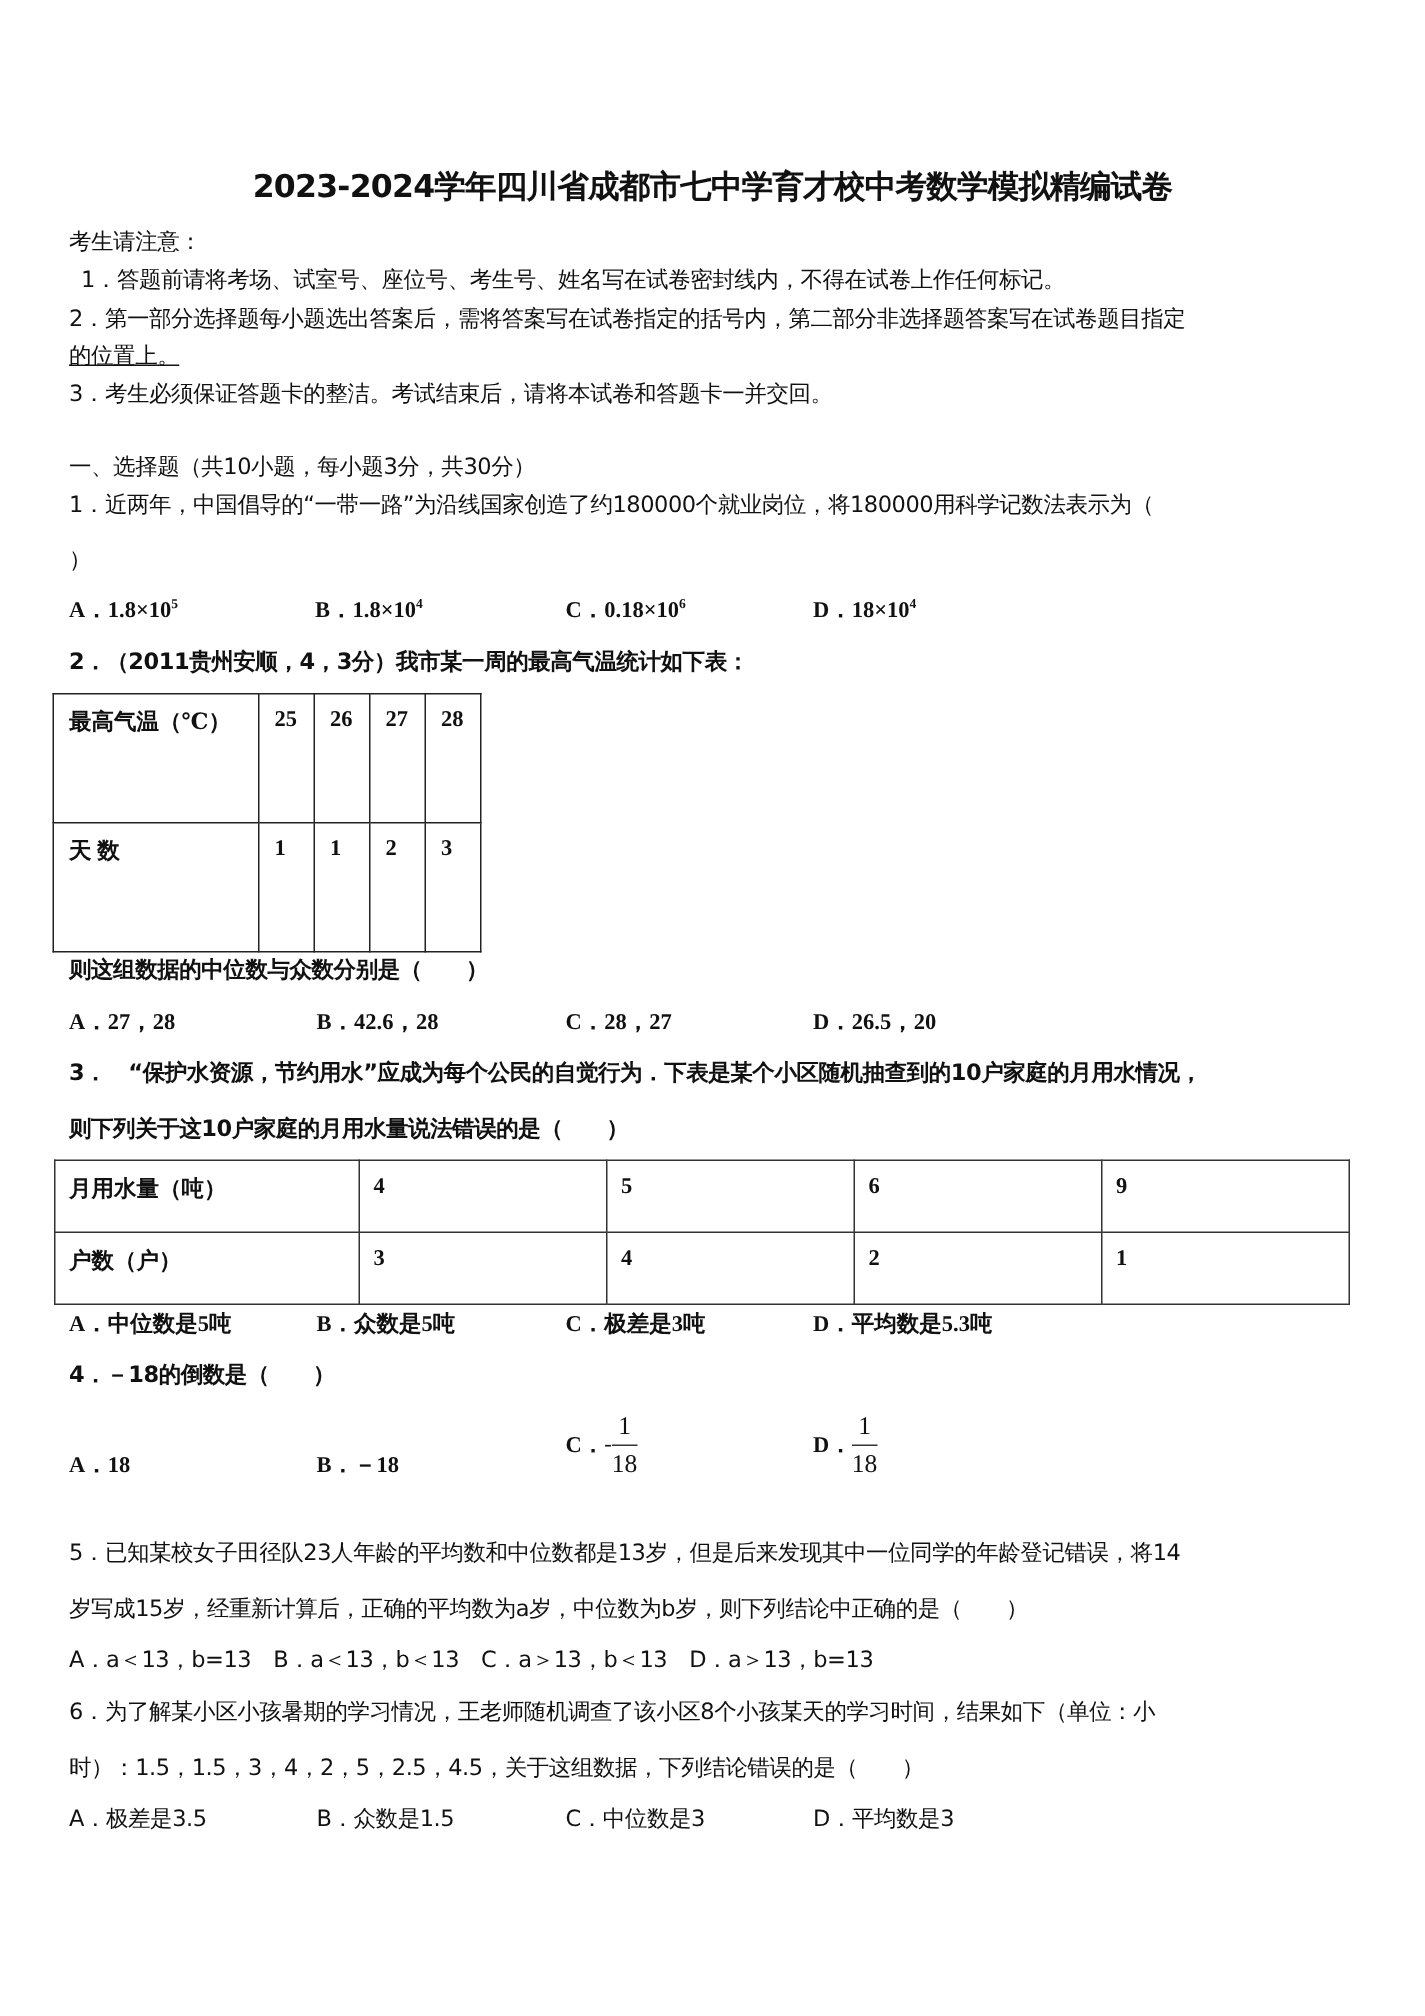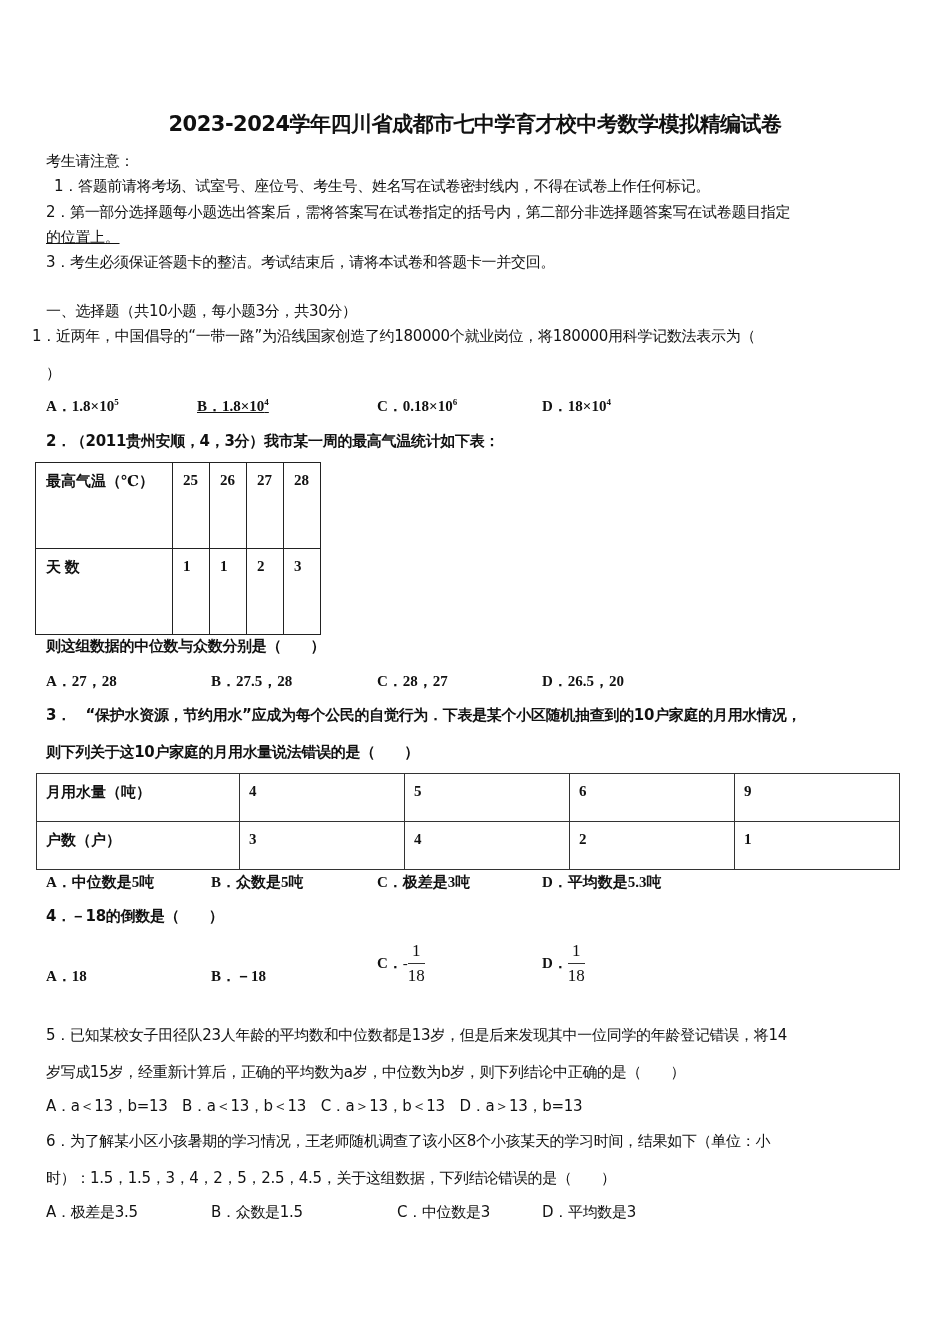--- a/index.html
+++ b/index.html
@@ -92,26 +92,26 @@
 <div class="abs title">2023-2024学年四川省成都市七中学育才校中考数学模拟精编试卷</div>
 
 <div class="abs line" style="left:46px;top:152px;text-align:center;">考生请注意：</div>
 <div class="abs line" style="left:54px;top:177px;">1．答题前请将考场、试室号、座位号、考生号、姓名写在试卷密封线内，不得在试卷上作任何标记。</div>
 <div class="abs line" style="left:46px;top:203px;">2．第一部分选择题每小题选出答案后，需将答案写在试卷指定的括号内，第二部分非选择题答案写在试卷题目指定</div>
 <div class="abs line underline" style="left:46px;top:228px;">的位置上。</div>
 <div class="abs line" style="left:46px;top:253px;">3．考生必须保证答题卡的整洁。考试结束后，请将本试卷和答题卡一并交回。</div>
 
 <div class="abs line" style="left:46px;top:302px;">一、选择题（共10小题，每小题3分，共30分）</div>
 
-<div class="abs line" style="left:32px;top:327px;text-align:center;">1．近两年，中国倡导的“一带一路”为沿线国家创造了约180000个就业岗位，将180000用科学记数法表示为（</div>
+<div class="abs line" style="left:46px;top:327px;text-align:center;">1．近两年，中国倡导的“一带一路”为沿线国家创造了约180000个就业岗位，将180000用科学记数法表示为（</div>
 <div class="abs line" style="left:46px;top:364px;">）</div>
 <div class="opt serifbold" style="left:46px;top:397px;">
   <span>A．</span><span>1.8×10</span><sup>5</sup>
 </div>
-<div class="opt serifbold" style="left:197px;top:397px;text-decoration:underline;">
+<div class="opt serifbold" style="left:210px;top:397px;">
   <span>B．</span><span>1.8×10</span><sup>4</sup>
 </div>
 <div class="opt serifbold" style="left:377px;top:397px;">
   <span>C．</span><span>0.18×10</span><sup>6</sup>
 </div>
 <div class="opt serifbold" style="left:542px;top:397px;">
   <span>D．</span><span>18×10</span><sup>4</sup>
 </div>
 
 <div class="abs line bold" style="left:46px;top:432px;">2．（2011贵州安顺，4，3分）我市某一周的最高气温统计如下表：</div>
@@ -128,21 +128,21 @@
     <td class="h">天 数</td>
     <td class="c">1</td>
     <td class="c">1</td>
     <td class="c">2</td>
     <td class="c">3</td>
   </tr>
 </tbody>
   </table>
 <div class="abs line bold" style="left:46px;top:637px;">则这组数据的中位数与众数分别是（　　）</div>
 <div class="opt serifbold" style="left:46px;top:672px;"><span>A．</span><span>27，28</span></div>
-<div class="opt serifbold" style="left:211px;top:672px;"><span>B．</span><span>27.5，28</span></div>
+<div class="opt serifbold" style="left:211px;top:672px;"><span>B．</span><span>42.6，28</span></div>
 <div class="opt serifbold" style="left:377px;top:672px;"><span>C．</span><span>28，27</span></div>
 <div class="opt serifbold" style="left:542px;top:672px;"><span>D．</span><span>26.5，20</span></div>
 
 <div class="abs line bold" style="left:46px;top:706px;">3．　“保护水资源，节约用水”应成为每个公民的自觉行为．下表是某个小区随机抽查到的10户家庭的月用水情况，</div>
 <div class="abs line bold" style="left:46px;top:743px;">则下列关于这10户家庭的月用水量说法错误的是（　　）</div>
 <table class="t2">
   <tbody>
       <tr>
     <td class="h">月用水量（吨）</td>
     <td>4</td>
@@ -175,14 +175,14 @@
 </div>
 
 <div class="abs line" style="left:46px;top:1026px;">5．已知某校女子田径队23人年龄的平均数和中位数都是13岁，但是后来发现其中一位同学的年龄登记错误，将14</div>
 <div class="abs line" style="left:46px;top:1063px;">岁写成15岁，经重新计算后，正确的平均数为a岁，中位数为b岁，则下列结论中正确的是（　　）</div>
 <div class="abs line" style="left:46px;top:1097px;">A．a＜13，b=13　B．a＜13，b＜13　C．a＞13，b＜13　D．a＞13，b=13</div>
 
 <div class="abs line" style="left:46px;top:1132px;">6．为了解某小区小孩暑期的学习情况，王老师随机调查了该小区8个小孩某天的学习时间，结果如下（单位：小</div>
 <div class="abs line" style="left:46px;top:1169px;">时）：1.5，1.5，3，4，2，5，2.5，4.5，关于这组数据，下列结论错误的是（　　）</div>
 <div class="opt line" style="left:46px;top:1203px;"><span>A．</span><span>极差是3.5</span></div>
 <div class="opt line" style="left:211px;top:1203px;"><span>B．</span><span>众数是1.5</span></div>
-<div class="opt line" style="left:377px;top:1203px;margin-left:20px;"><span>C．</span><span>中位数是3</span></div>
+<div class="opt line" style="left:377px;top:1203px;"><span>C．</span><span>中位数是3</span></div>
 <div class="opt line" style="left:542px;top:1203px;"><span>D．</span><span>平均数是3</span></div>
 
 </body></html>

